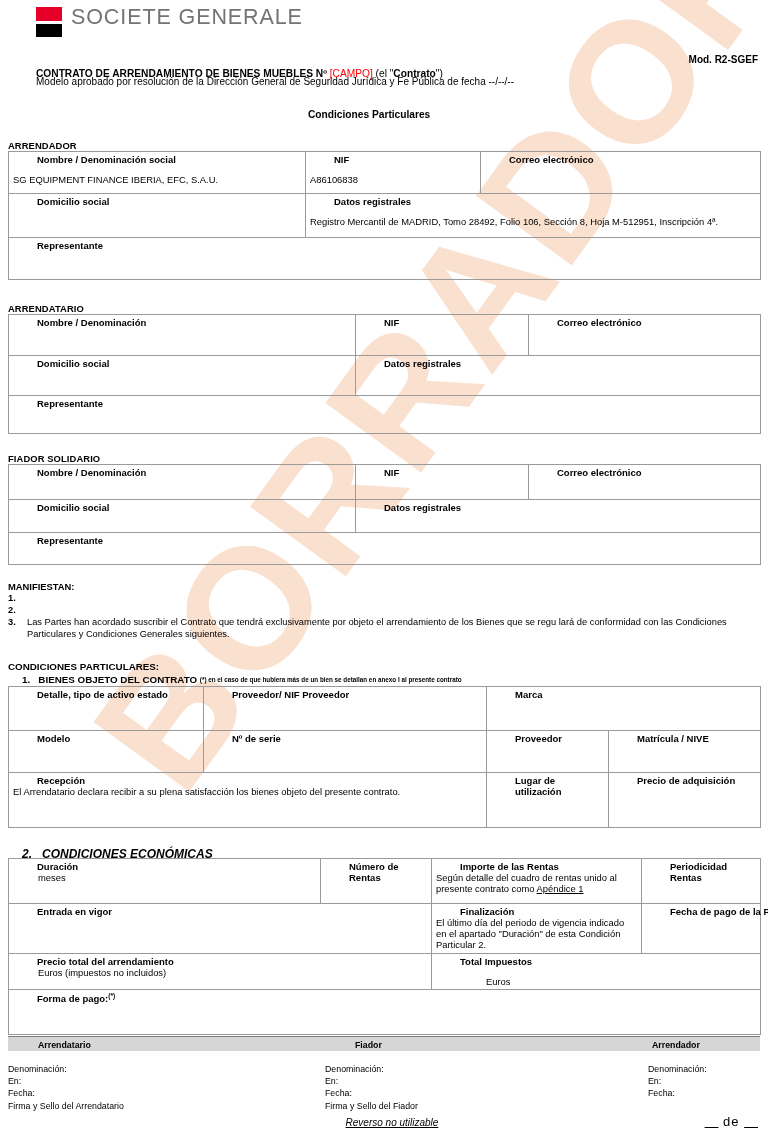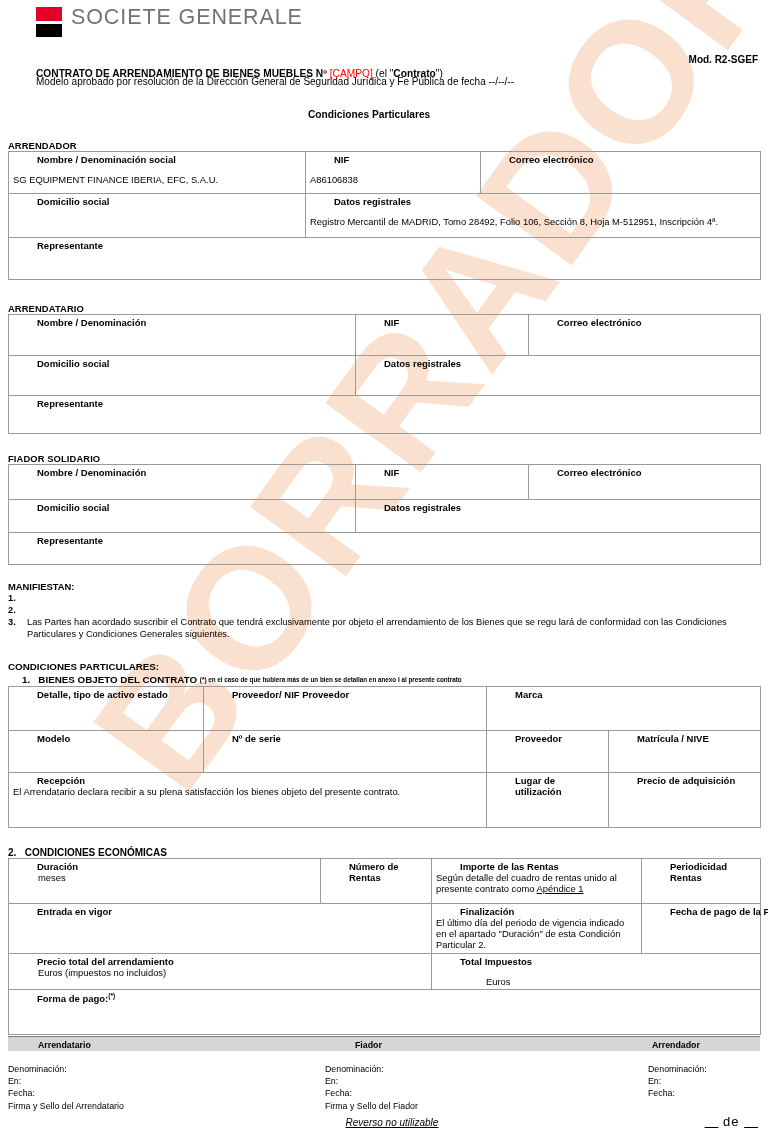--- a/index.html
+++ b/index.html
@@ -130,22 +130,22 @@
     font-size: 9.8px; font-weight: bold;
   }
   .sub-head-1 {
     position: absolute; left: 22px; top: 674px;
     font-size: 9.8px; font-weight: bold; white-space: nowrap;
   }
   .sub-head-1 .tiny {
     font-size: 6.3px; font-weight: bold; vertical-align: 1px;
   }
   .sub-head-2 {
-    position: absolute; left: 8px; top: 847px;
-    font-size: 10px; font-weight: bold; white-space: nowrap;
+    position: absolute; left: 22px; top: 847px;
+    font-size: 12px; font-weight: bold; white-space: nowrap; font-style: italic;
   }
 
   
   .sig-band {
     position: absolute; left: 8px; top: 1036px;
     width: 752px; height: 15px;
     background: #d6d6d6;
     border-top: 1px solid #7d7d7d;
   }
   .sig-band span {

